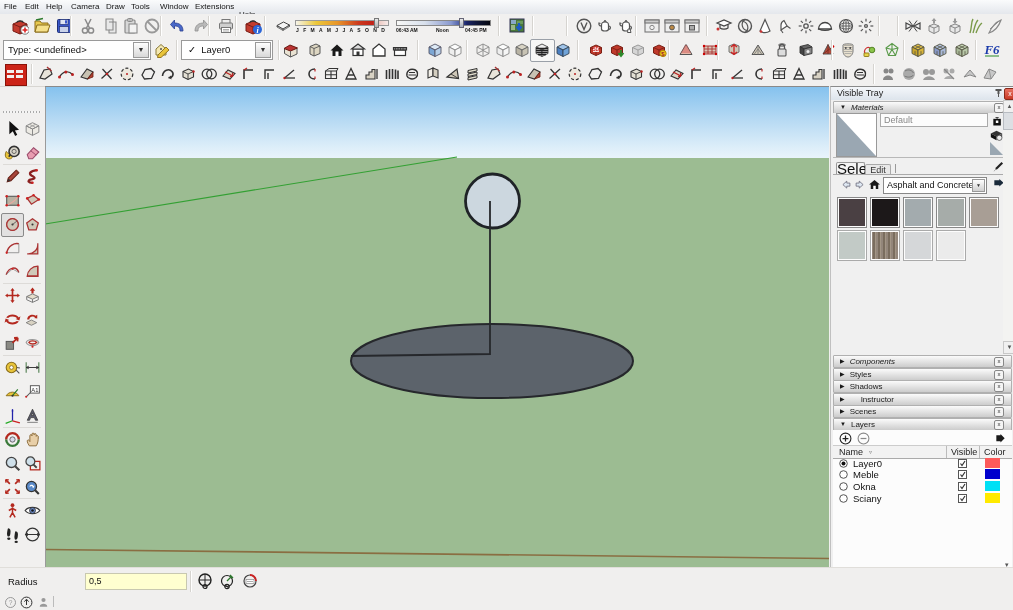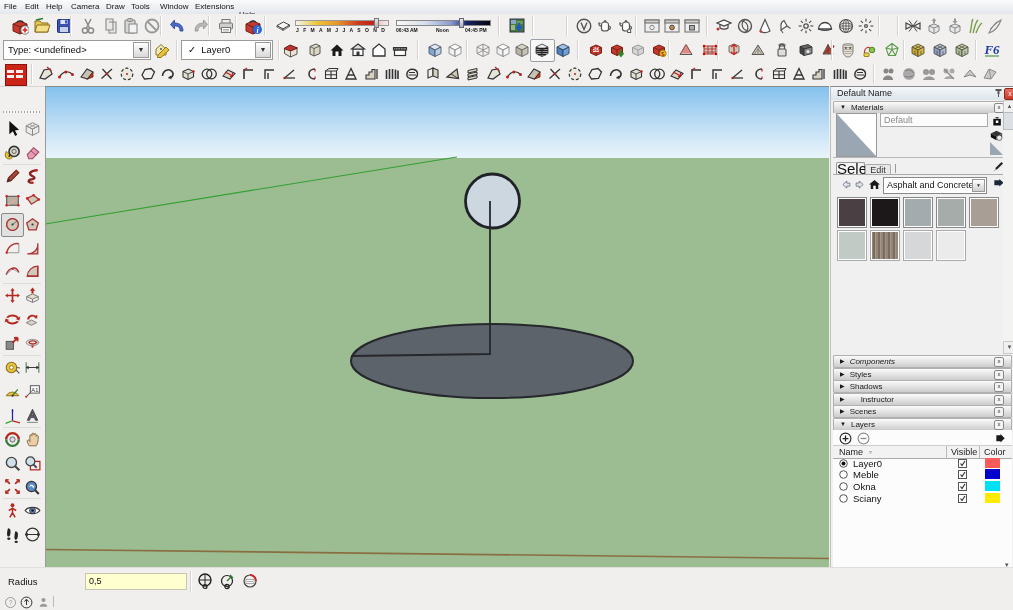--- a/index.html
+++ b/index.html
@@ -779,30 +779,30 @@
       <rect x="0" y="71" width="784" height="410" fill="#9cbc92"></rect>
       <line x1="0" y1="137" x2="412" y2="70" stroke="#33a033" stroke-width="1.2"></line>
       <line x1="0" y1="462.5" x2="784" y2="471.5" stroke="#8a6e42" stroke-width="1.6"></line>
       <line x1="0.5" y1="0" x2="0.5" y2="481" stroke="#9a9a9a" stroke-width="1"></line>
       <ellipse cx="447" cy="274" rx="141" ry="37" fill="#5c636b" stroke="#26282c" stroke-width="2"></ellipse>
       <circle cx="447.5" cy="114" r="27" fill="#ccd7df" stroke="#1f2327" stroke-width="2.8"></circle>
       <path d="M306 269 L445 267 L445 114" fill="none" stroke="#26282c" stroke-width="1.8"></path>
     </svg>
   </div>
 <div class="abs" style="left:830px;top:86px;width:183px;height:481px;background:#f0f0f0;border-top:1px solid #8a8a8a;border-left:1px solid #c0c0c0;">
-    <div class="abs" style="left:0;top:0;width:183px;height:13px;background:linear-gradient(#f4f7fa,#dde4ec);font-size:9px;color:#222;line-height:13px;"><span style="margin-left:6px;">Default Name</span></div>
+    <div class="abs" style="left:0;top:0;width:183px;height:13px;background:linear-gradient(#f4f7fa,#dde4ec);font-size:9px;color:#222;line-height:13px;"><span style="margin-left:6px;">Visible Tray</span></div>
     <div class="abs" style="left:163px;top:1px;width:9px;height:10px;">
       <svg width="9" height="10" viewBox="0 0 9 10" style="">
         <rect x="3.5" y="1" width="2" height="5" fill="#555"></rect>
         <rect x="1.5" y="1" width="6" height="2" fill="#555"></rect>
         <rect x="4" y="6" width="1" height="3" fill="#555"></rect>
       </svg>
     </div>
     <div class="abs" style="left:173px;top:1px;width:10px;height:10px;background:linear-gradient(#e87060,#c83a28);border:1px solid #8a2a1a;border-radius:2px;color:#fff;font-size:7px;line-height:9px;text-align:center;">x</div>
-    <div class="hdr" style="top:14px;"><span style="margin-left:6px;font-size:6px;vertical-align:1px;">▼</span><span style="margin-left:5px;">Materials</span><span class="hx">x</span></div>
+    <div class="hdr" style="top:14px;"><span style="margin-left:6px;font-size:6px;vertical-align:1px;">▼</span><span style="margin-left:5px;font-style:italic;">Materials</span><span class="hx">x</span></div>
     <div class="abs" style="left:2px;top:26px;width:170px;height:240px;background:#f0f0f0;">
       <div class="abs" style="left:3px;top:0px;width:39px;height:42px;background:#fff;border:1px solid #999;">
         <svg width="39" height="42" viewBox="0 0 39 42" style="">
           <path d="M0 0 L39 42 L0 42 Z" fill="#9aa7b2"></path>
         </svg>
       </div>
       <div class="abs" style="left:47px;top:0px;width:106px;height:12px;background:#fcfcfc;border:1px solid #aaa;font-size:9px;line-height:12px;color:#888;"><span style="margin-left:3px;">Default</span></div>
       <svg style="position:absolute;left:157px;top:0px" width="15" height="15" viewBox="0 0 18 18">
         <rect x="4" y="7" width="9" height="8" fill="#111"></rect>
         <rect x="7" y="9" width="3" height="3" fill="#fff"></rect>

